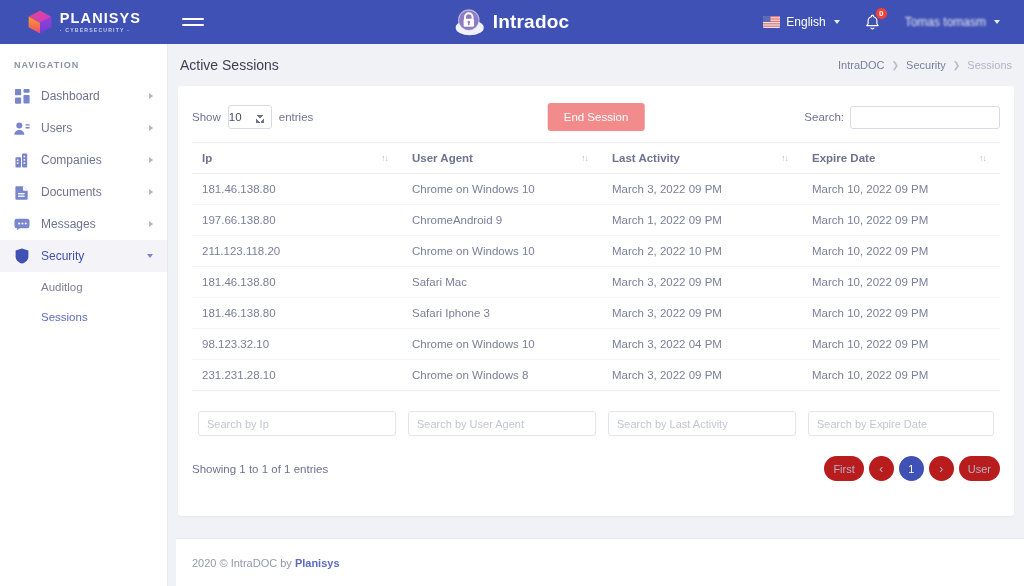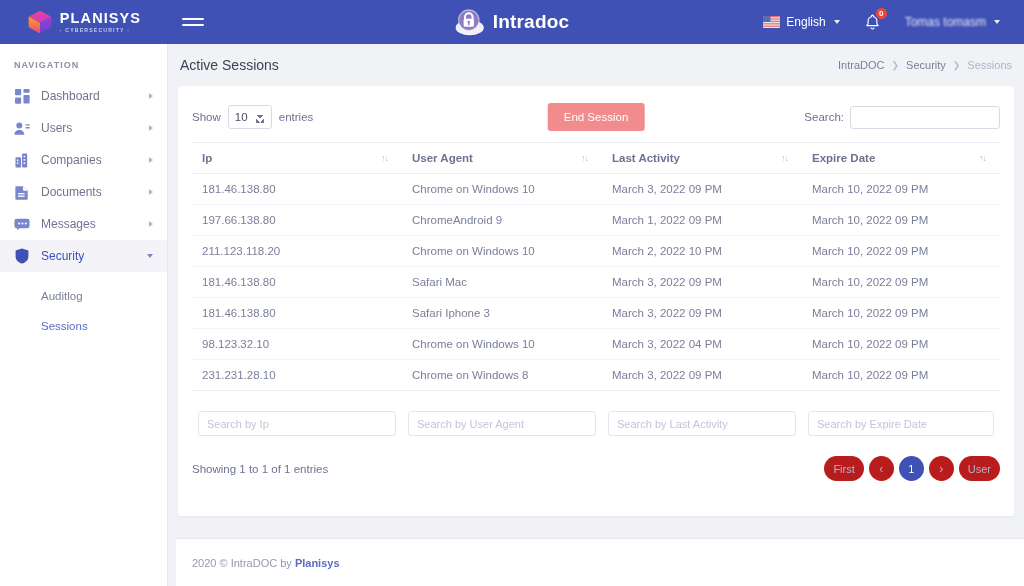--- a/index.html
+++ b/index.html
@@ -121,21 +121,21 @@
     border-bottom: 3.5px solid transparent;
     border-left: 4px solid #b0b4c8;
   }
   .nav-chevron.down {
     border: none;
     border-left: 3.5px solid transparent;
     border-right: 3.5px solid transparent;
     border-top: 4px solid #7986cb;
   }
   .sub-item {
-    display: flex; align-items: flex-end;
+    display: flex; align-items: center;
     height: 30px; padding: 0 12px 0 41px;
     font-size: 11.5px; color: #7a7f9a; cursor: pointer;
   }
   .sub-item.active { color: #5c6bc0; }
 
   
   .main {
     position: absolute; top: 44px; left: 168px;
     width: 856px; height: 542px;
     background: #f1f2f6;
@@ -164,21 +164,20 @@
     position: relative;
   }
   .show-entries {
     display: flex; align-items: center; gap: 7px;
     font-size: 11.5px; color: #6e7391;
   }
   .entries-select {
     width: 44px; height: 24px;
     border: 1px solid #d8dbe6; border-radius: 3px;
     font-size: 11.5px; color: #4a4e66;
-    padding-left: 6px;
     font-family: "Liberation Sans", sans-serif;
     background: #fff;
     -webkit-appearance: none; appearance: none;
     background-image:
       linear-gradient(45deg, transparent 50%, #6e7391 50%),
       linear-gradient(135deg, #6e7391 50%, transparent 50%),
       linear-gradient(45deg, #6e7391 50%, transparent 50%),
       linear-gradient(135deg, transparent 50%, #6e7391 50%);
     background-position:
       calc(100% - 11px) 9px, calc(100% - 7px) 9px,

